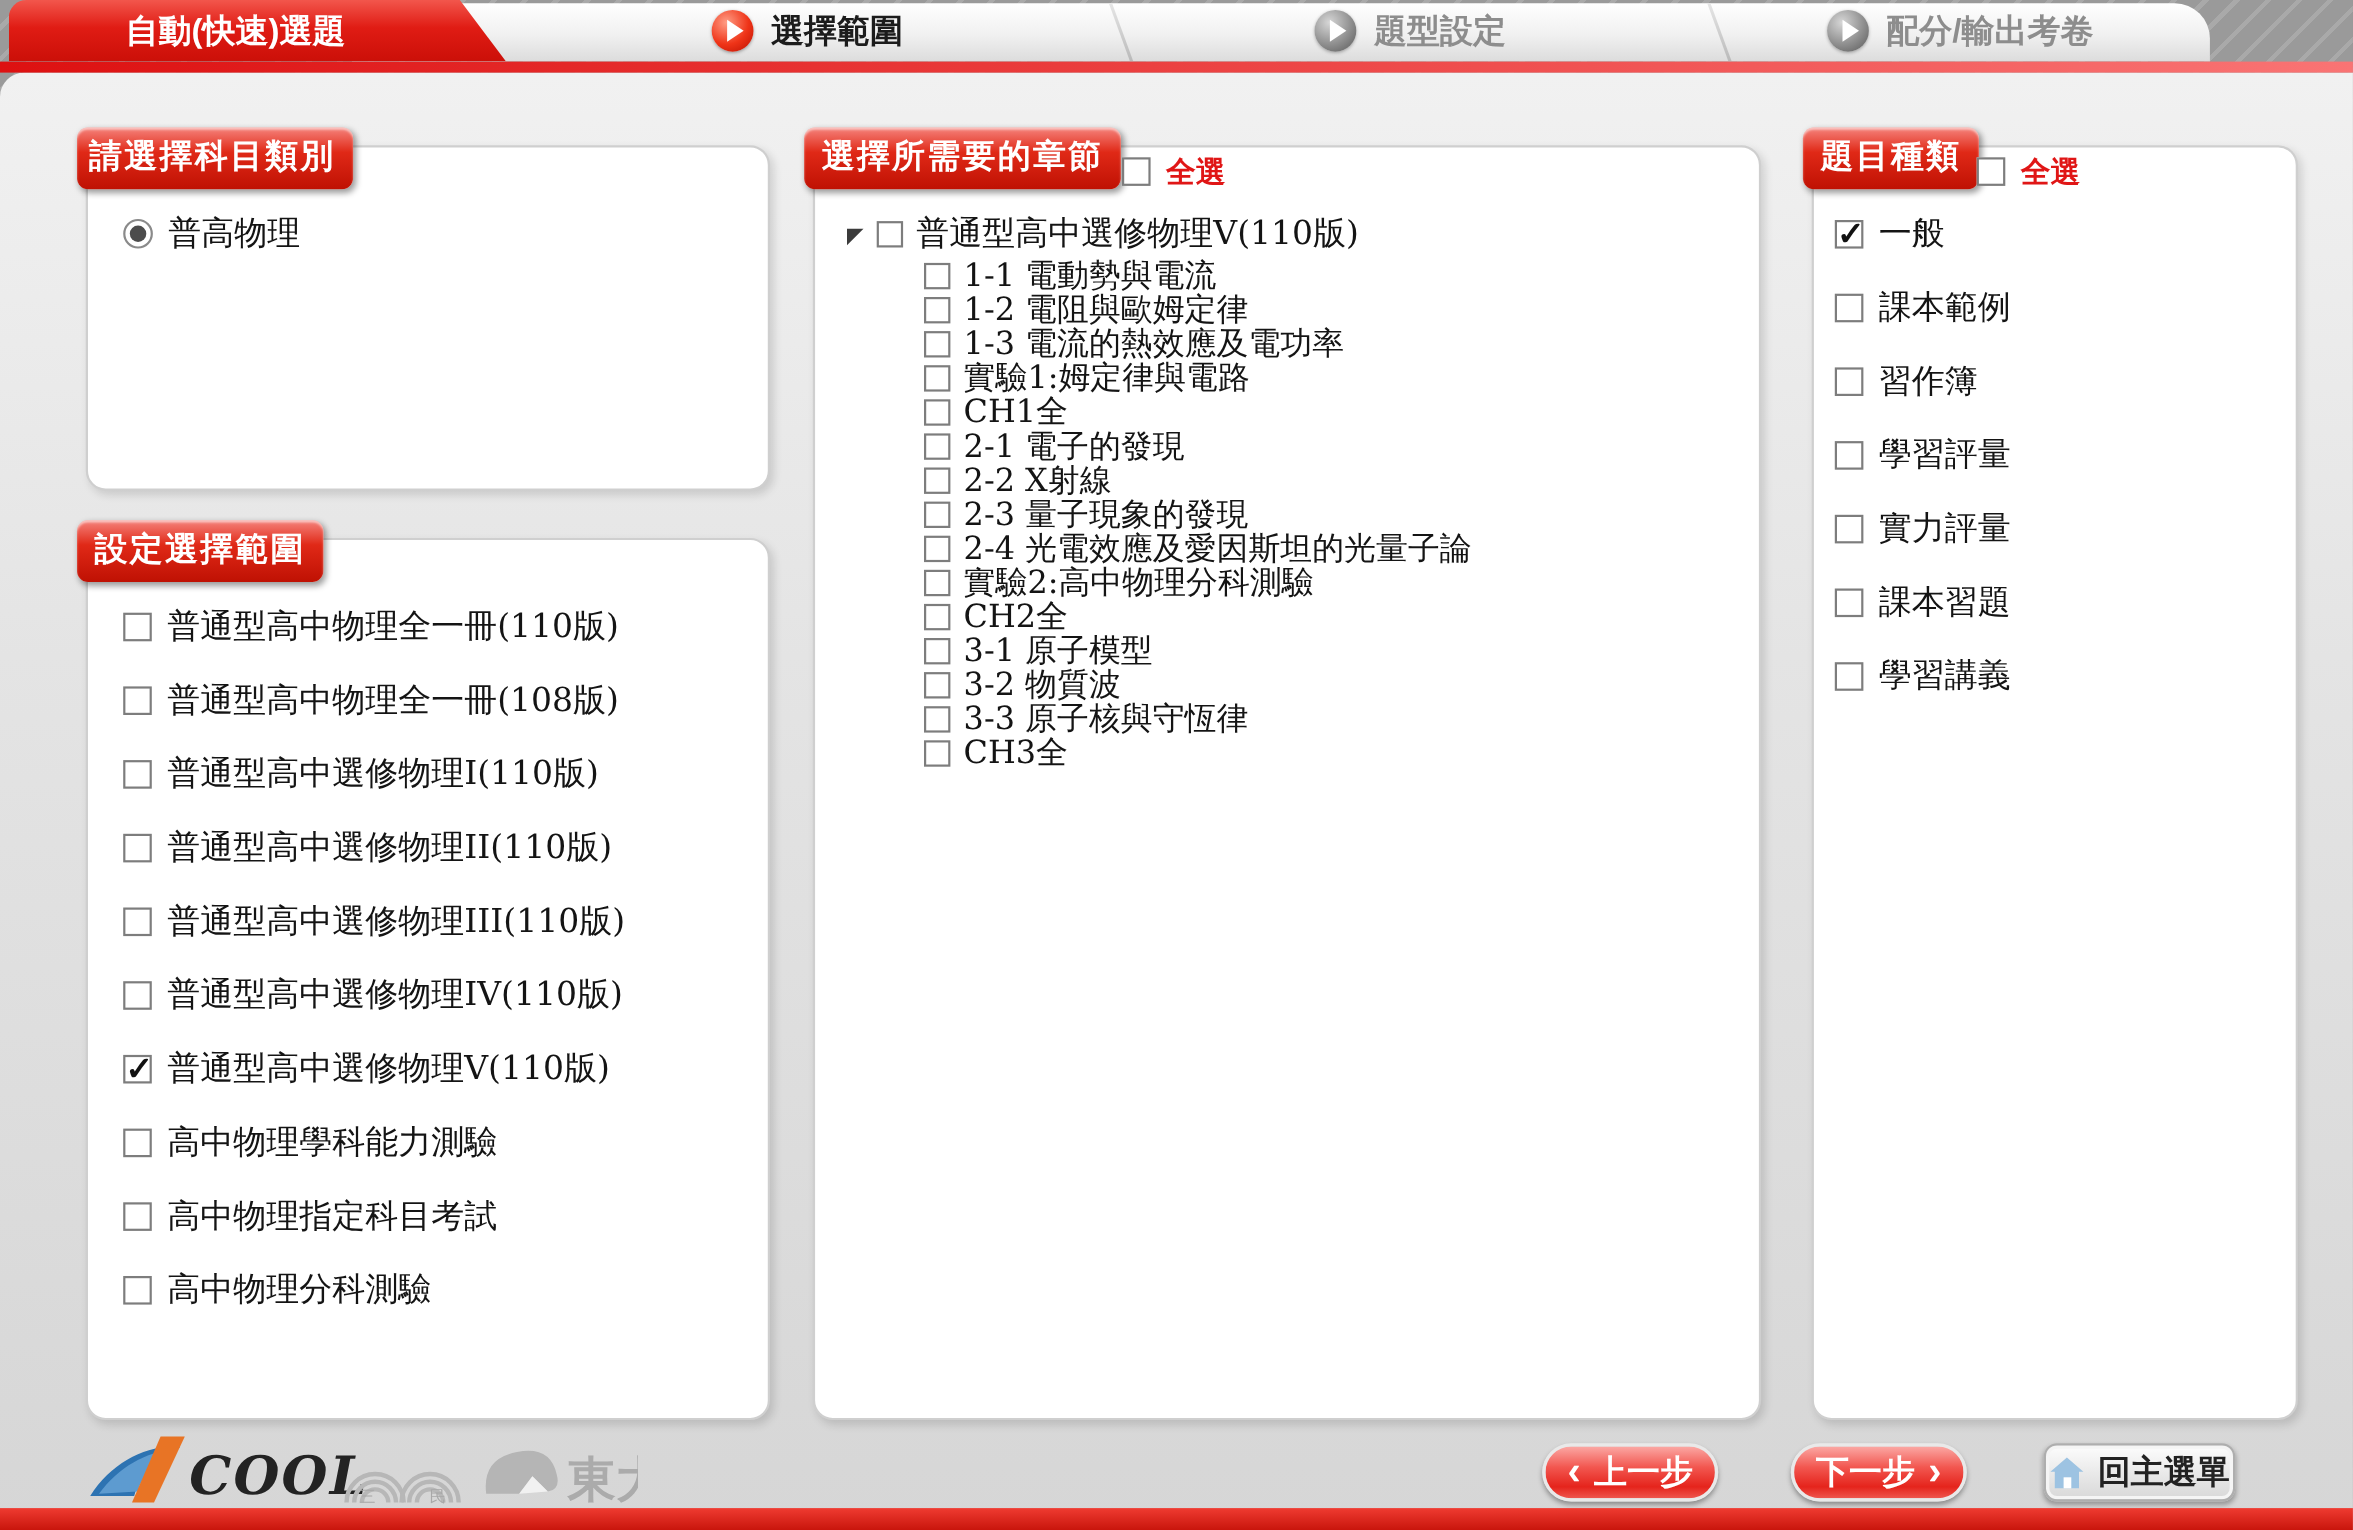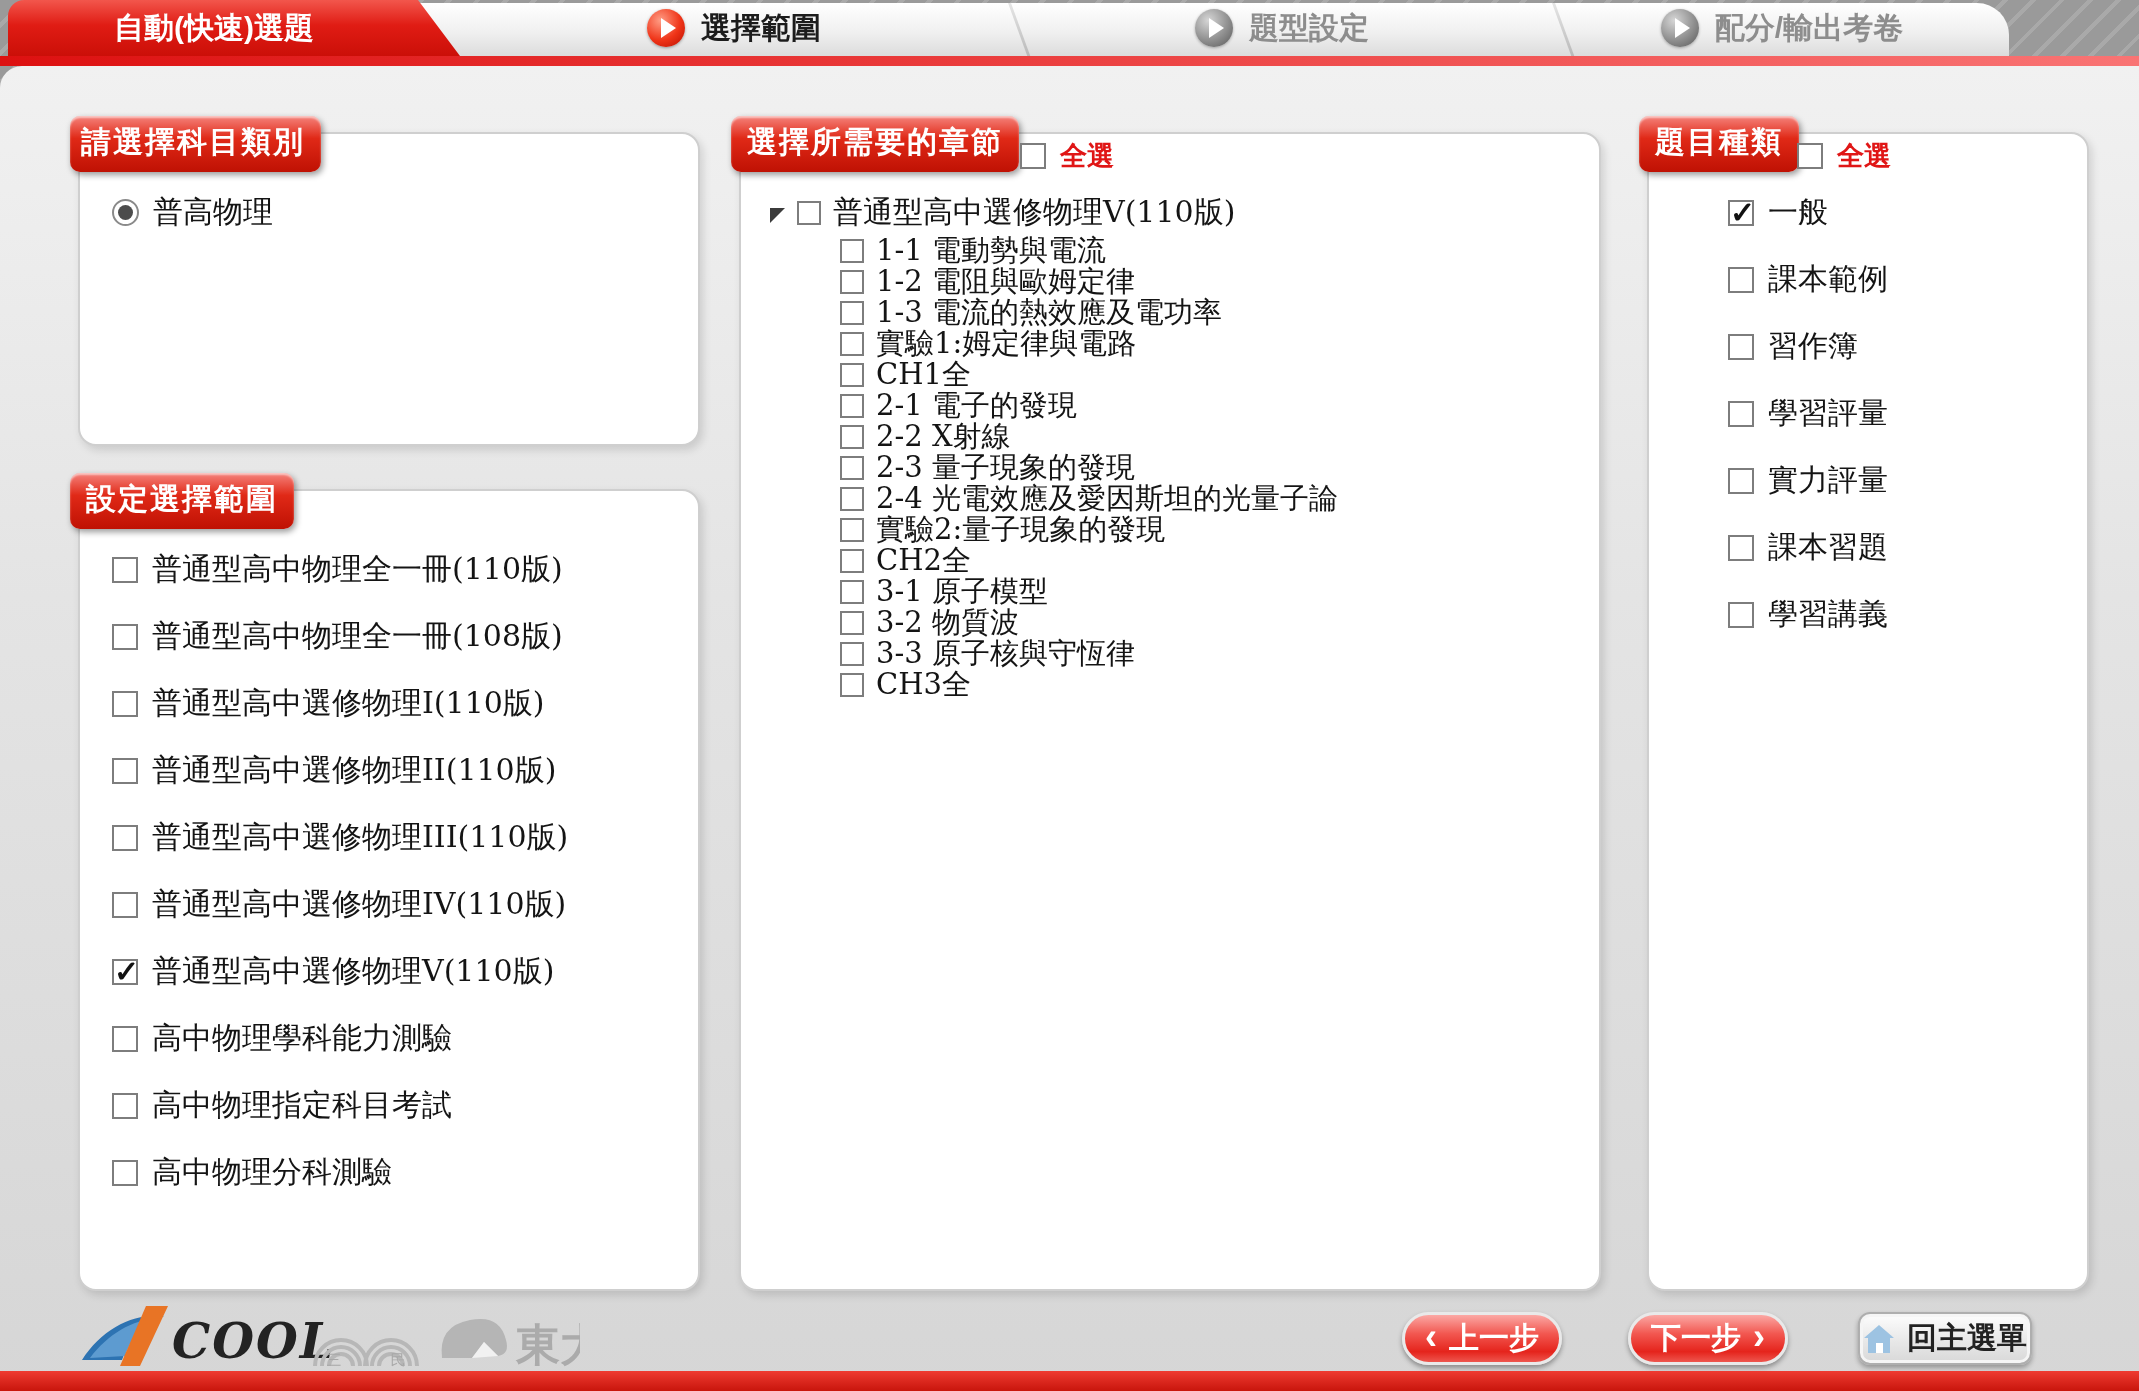--- a/index.html
+++ b/index.html
@@ -203,21 +203,21 @@
       <div class="row">
         <span class="cb small"></span>
         <span class="item-label">2-3 量子現象的發現</span>
       </div>
       <div class="row">
         <span class="cb small"></span>
         <span class="item-label">2-4 光電效應及愛因斯坦的光量子論</span>
       </div>
       <div class="row">
         <span class="cb small"></span>
-        <span class="item-label">實驗2:量子現象的發現</span>
+        <span class="item-label">實驗2:高中物理分科測驗</span>
       </div>
       <div class="row">
         <span class="cb small"></span>
         <span class="item-label">CH2全</span>
       </div>
       <div class="row">
         <span class="cb small"></span>
         <span class="item-label">3-1 原子模型</span>
       </div>
       <div class="row">
@@ -234,21 +234,21 @@
       </div>
     </div>
   </div>
 
   <div class="panel" style="left:1647px;top:132px;width:442px;height:1159px;"></div>
   <div class="badge" style="left:1639px;top:116px;">題目種類</div>
   <div class="selectall" style="left:1797px;top:138px;">
     <span class="cb"></span>
     <span class="lab">全選</span>
   </div>
-  <div class="vlist serif" style="left:1728px;top:192px;justify-content:flex-end;">
+  <div class="vlist serif" style="left:1668px;top:192px;justify-content:flex-end;">
     <div class="row">
       <span class="cb on"></span>
       <span class="item-label">一般</span>
     </div>
     <div class="row">
       <span class="cb"></span>
       <span class="item-label">課本範例</span>
     </div>
     <div class="row">
       <span class="cb"></span>

